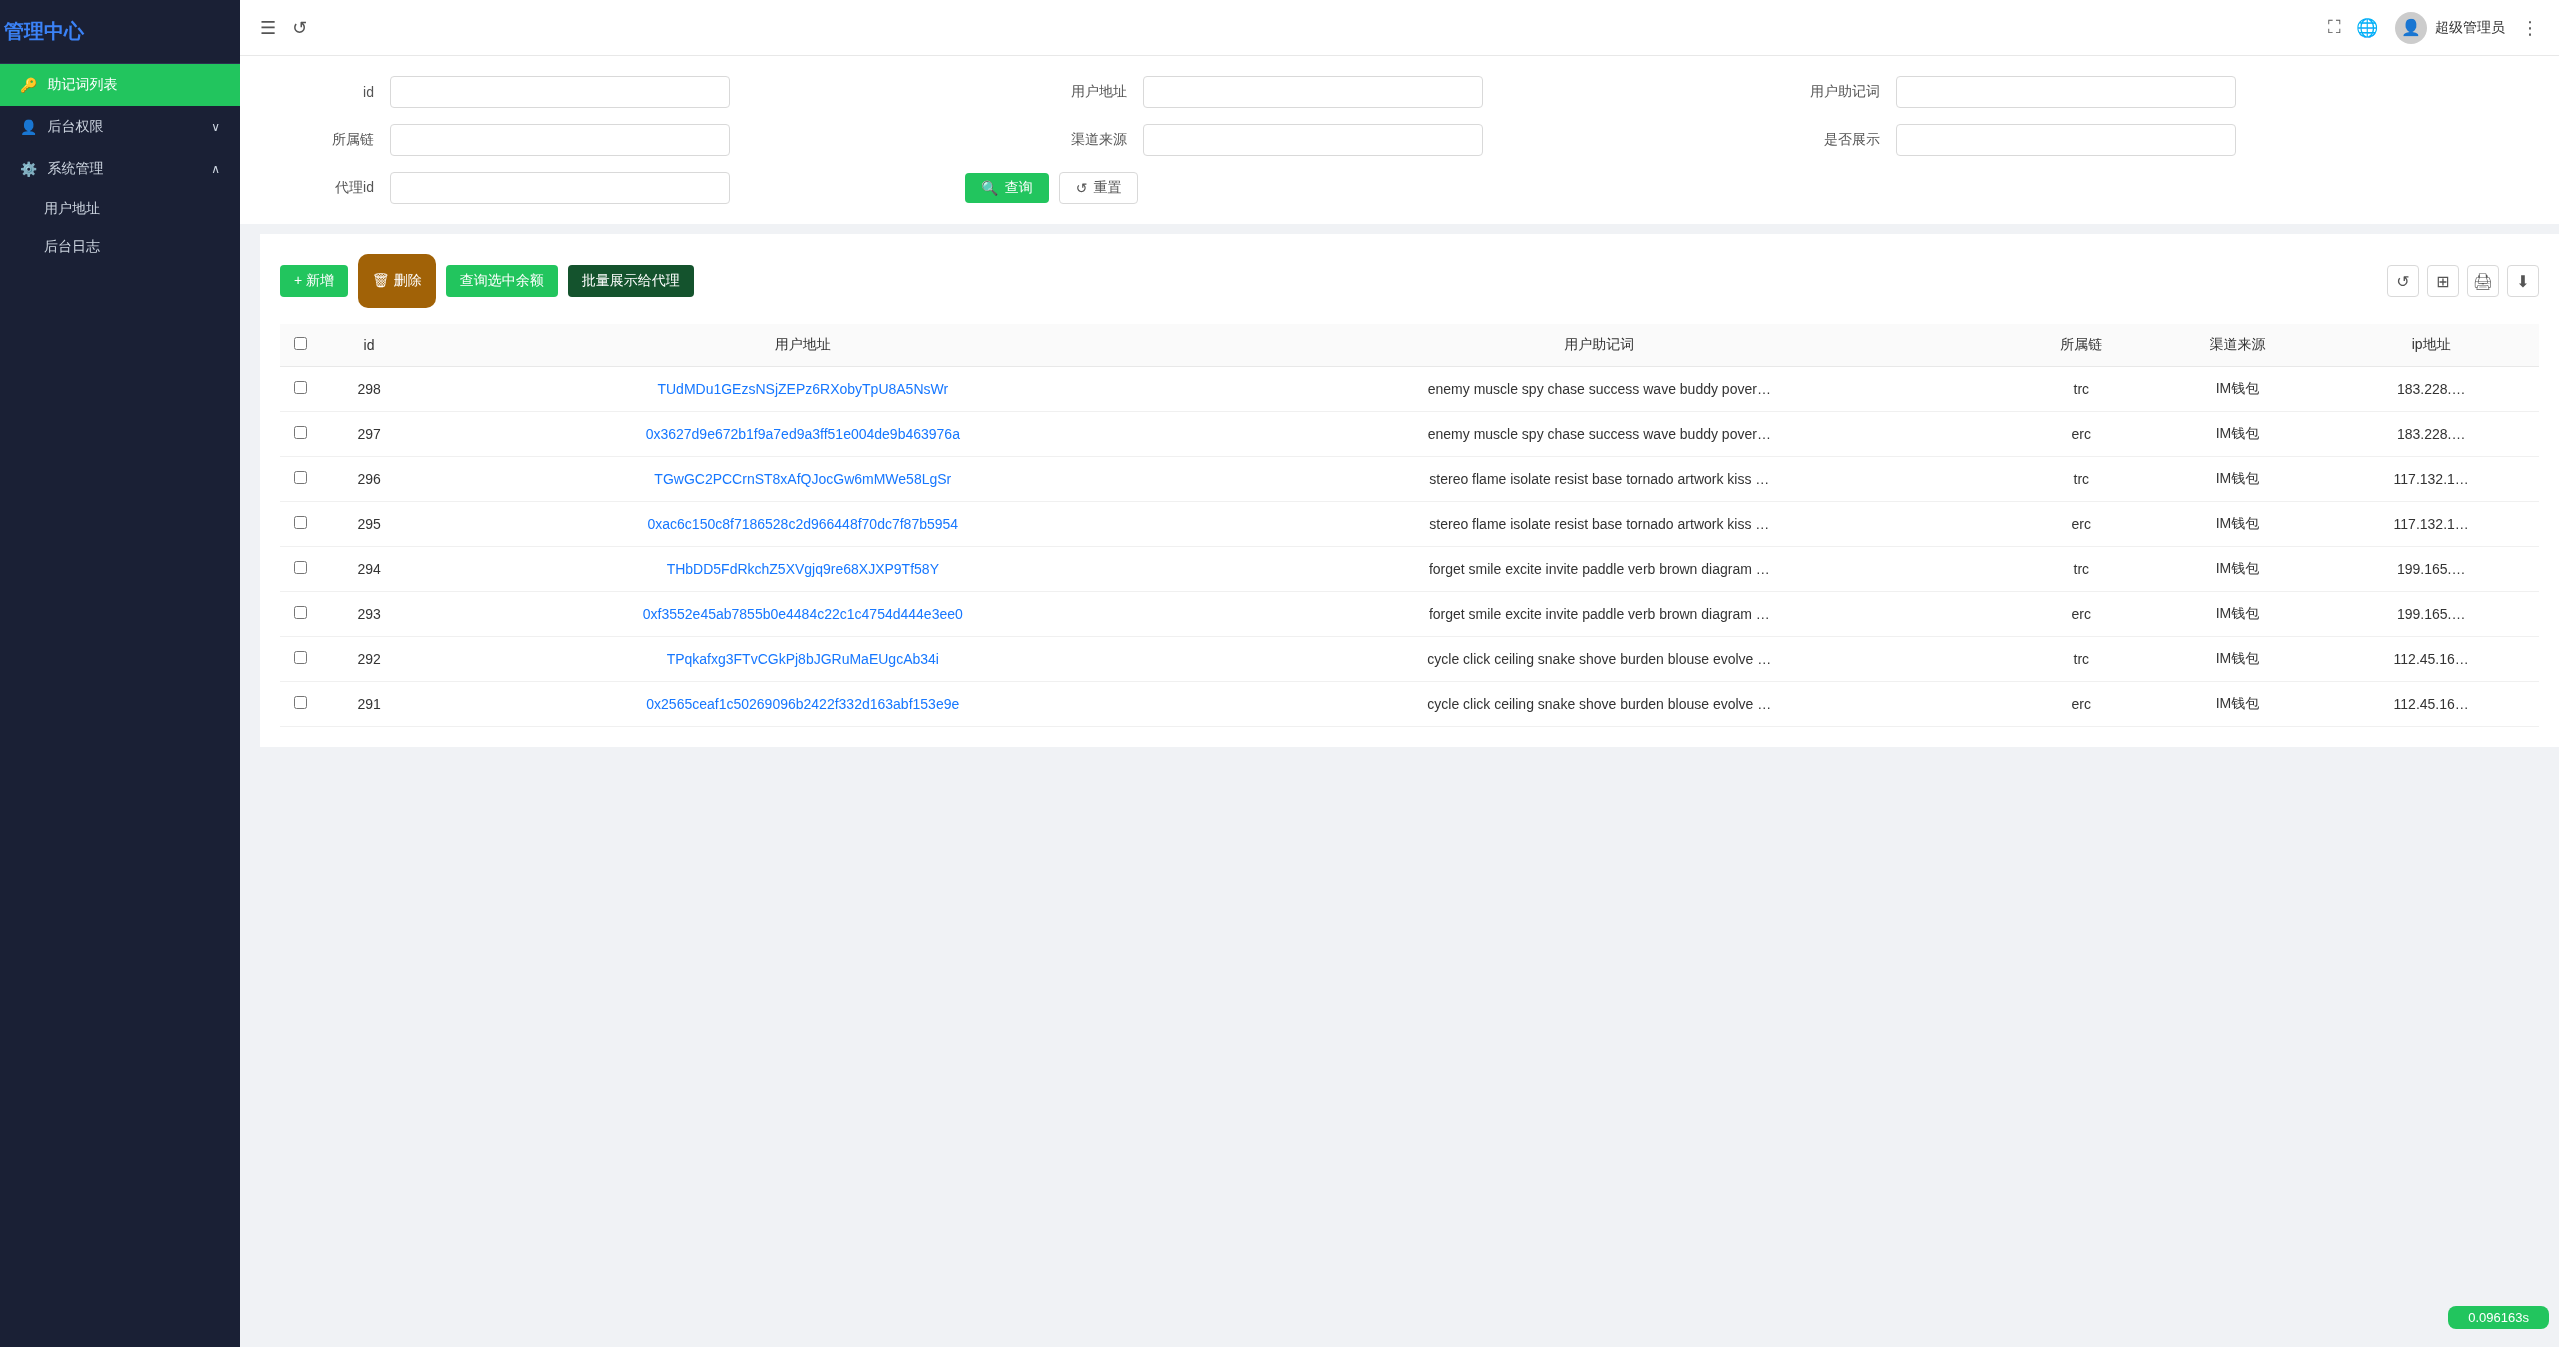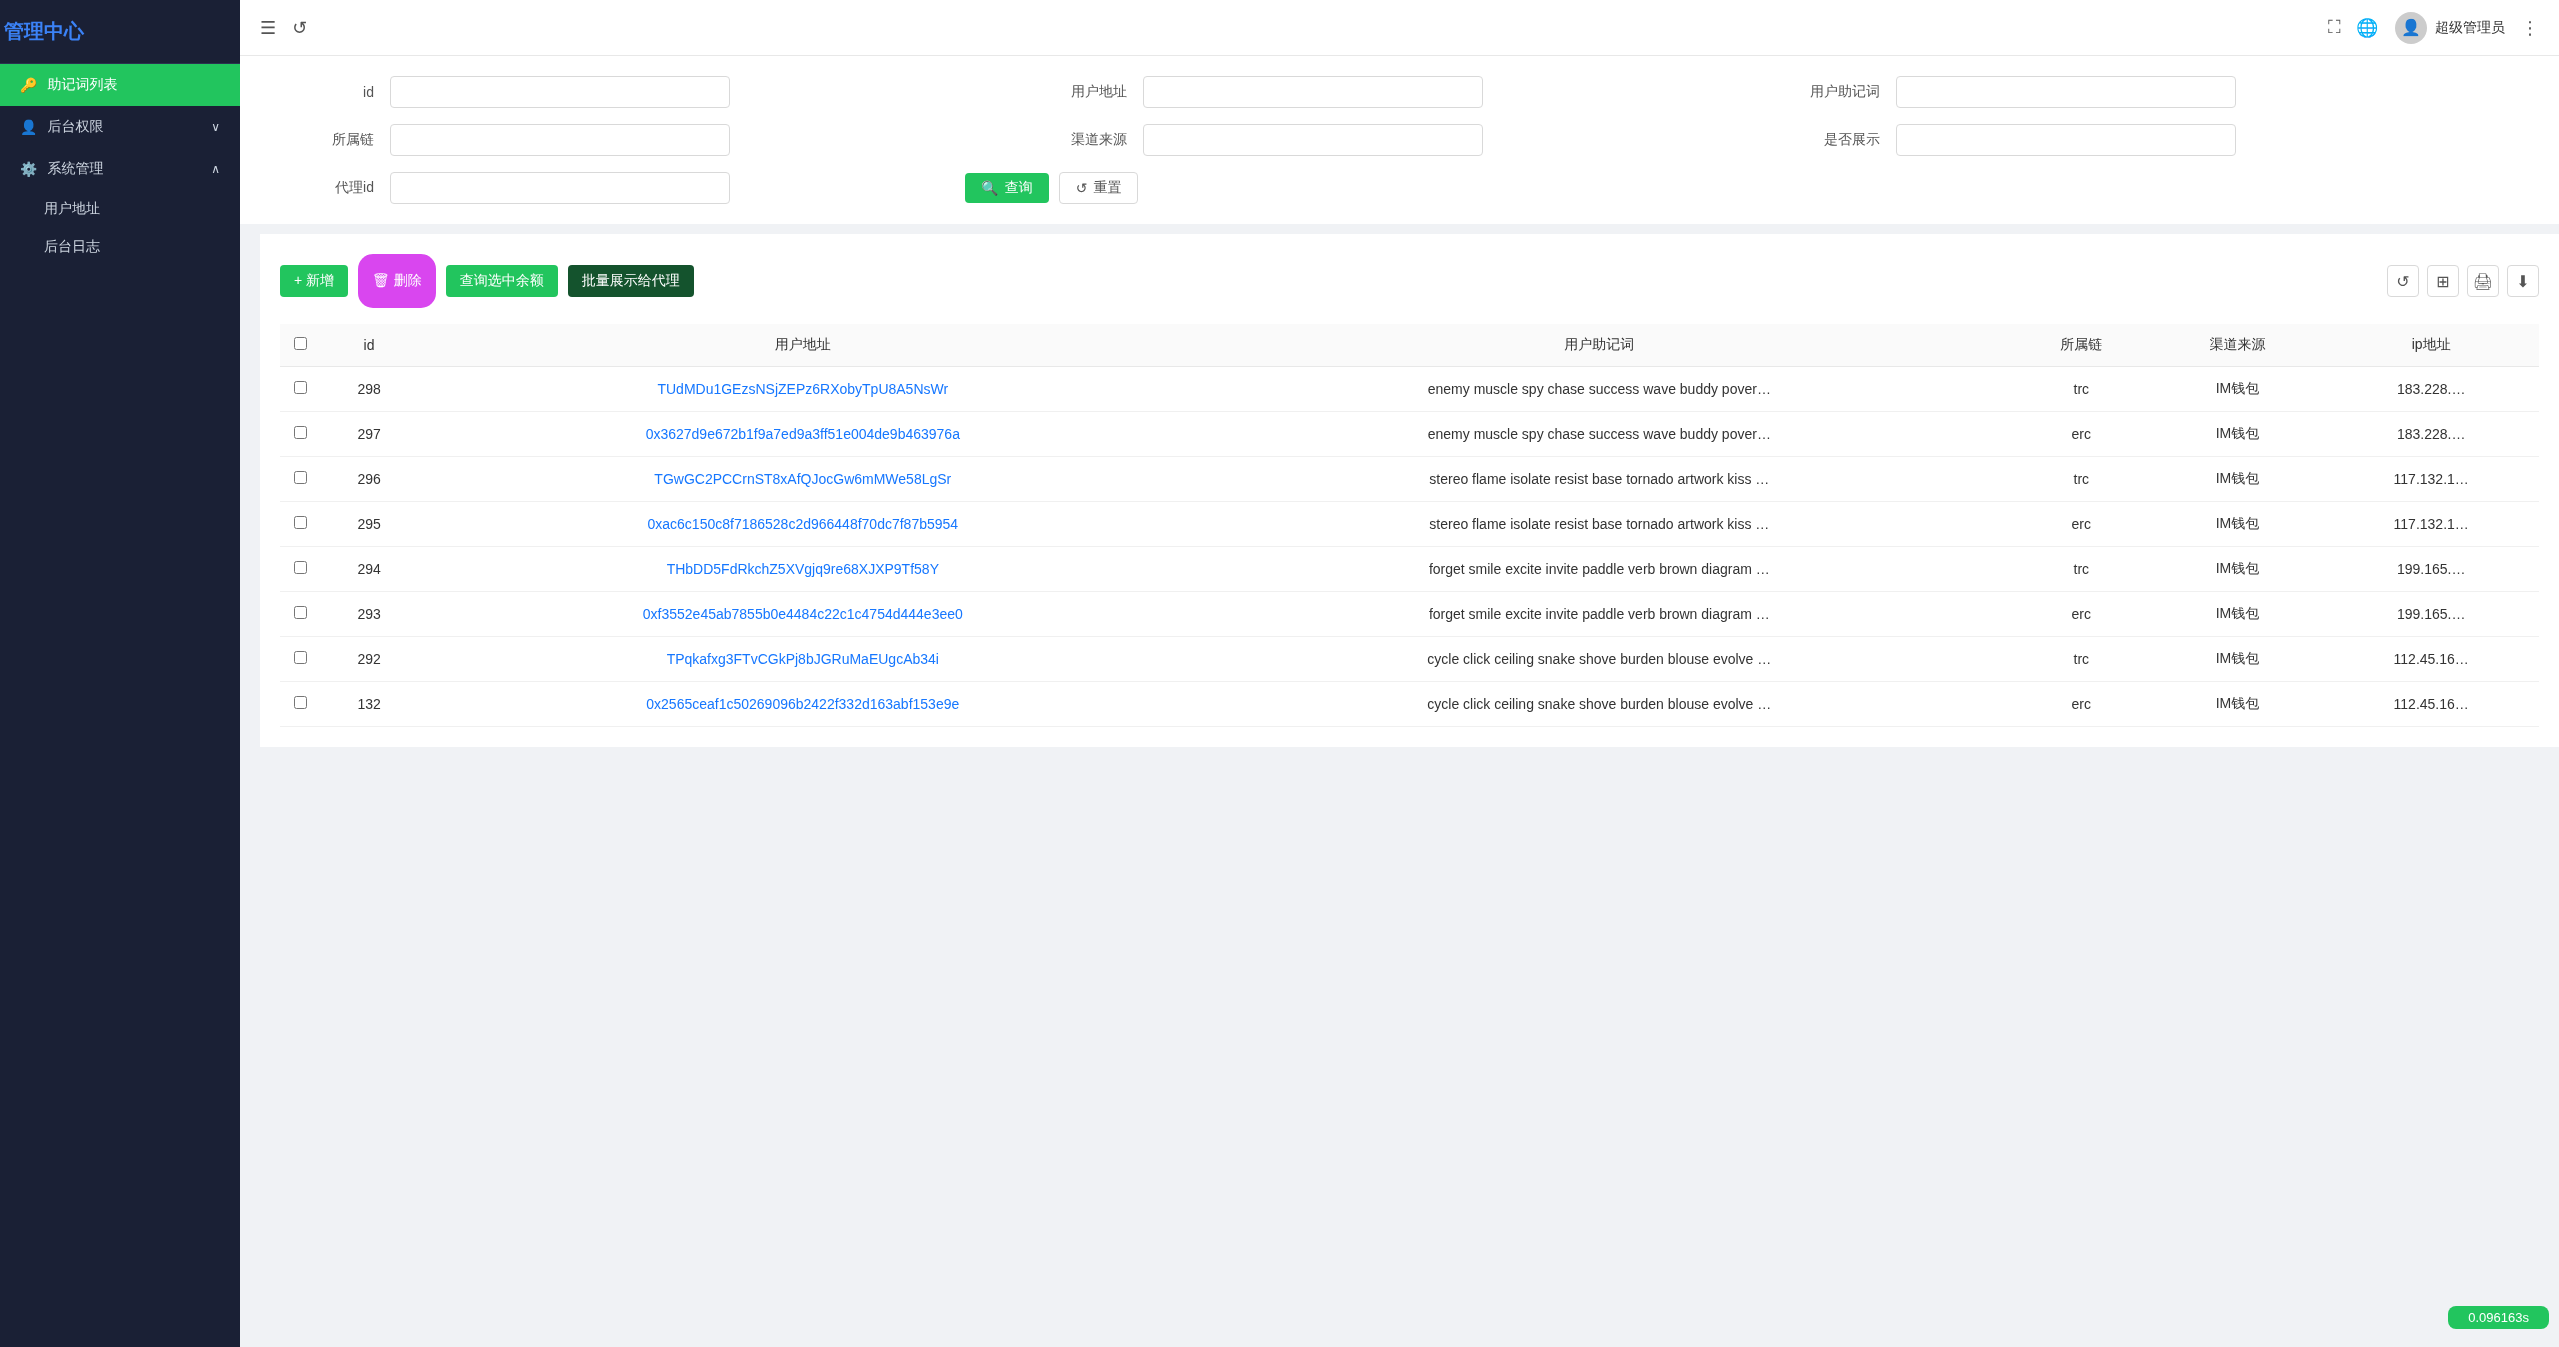--- a/index.html
+++ b/index.html
@@ -162,24 +162,24 @@
       border: none;
       border-radius: 4px;
       padding: 7px 14px;
       cursor: pointer;
       font-size: 14px;
       display: flex;
       align-items: center;
       gap: 5px;
     }
     .btn-delete {
-      background: #d946ef;
+      background: #a16207;
       color: #fff;
       border: none;
-      border-radius: 15px;
+      border-radius: 10px;
       padding: 18px 14px;
       cursor: pointer;
       font-size: 14px;
       display: flex;
       align-items: center;
       gap: 5px;
     }
     .btn-query-balance {
       background: #22c55e;
       color: #fff;
@@ -462,21 +462,21 @@
       <td class="link-cell">TPqkafxg3FTvCGkPj8bJGRuMaEUgcAb34i</td>
       <td>cycle click ceiling snake shove burden blouse evolve …</td>
       <td>trc</td>
       <td>IM钱包</td>
       <td>112.45.16…</td>
     </tr>
             <tr>
       <td>
         <input type="checkbox" style="">
       </td>
-      <td>132</td>
+      <td>291</td>
       <td class="link-cell">0x2565ceaf1c50269096b2422f332d163abf153e9e</td>
       <td>cycle click ceiling snake shove burden blouse evolve …</td>
       <td>erc</td>
       <td>IM钱包</td>
       <td>112.45.16…</td>
     </tr>
           </tbody>
       </table>
     </div>
   </div>

